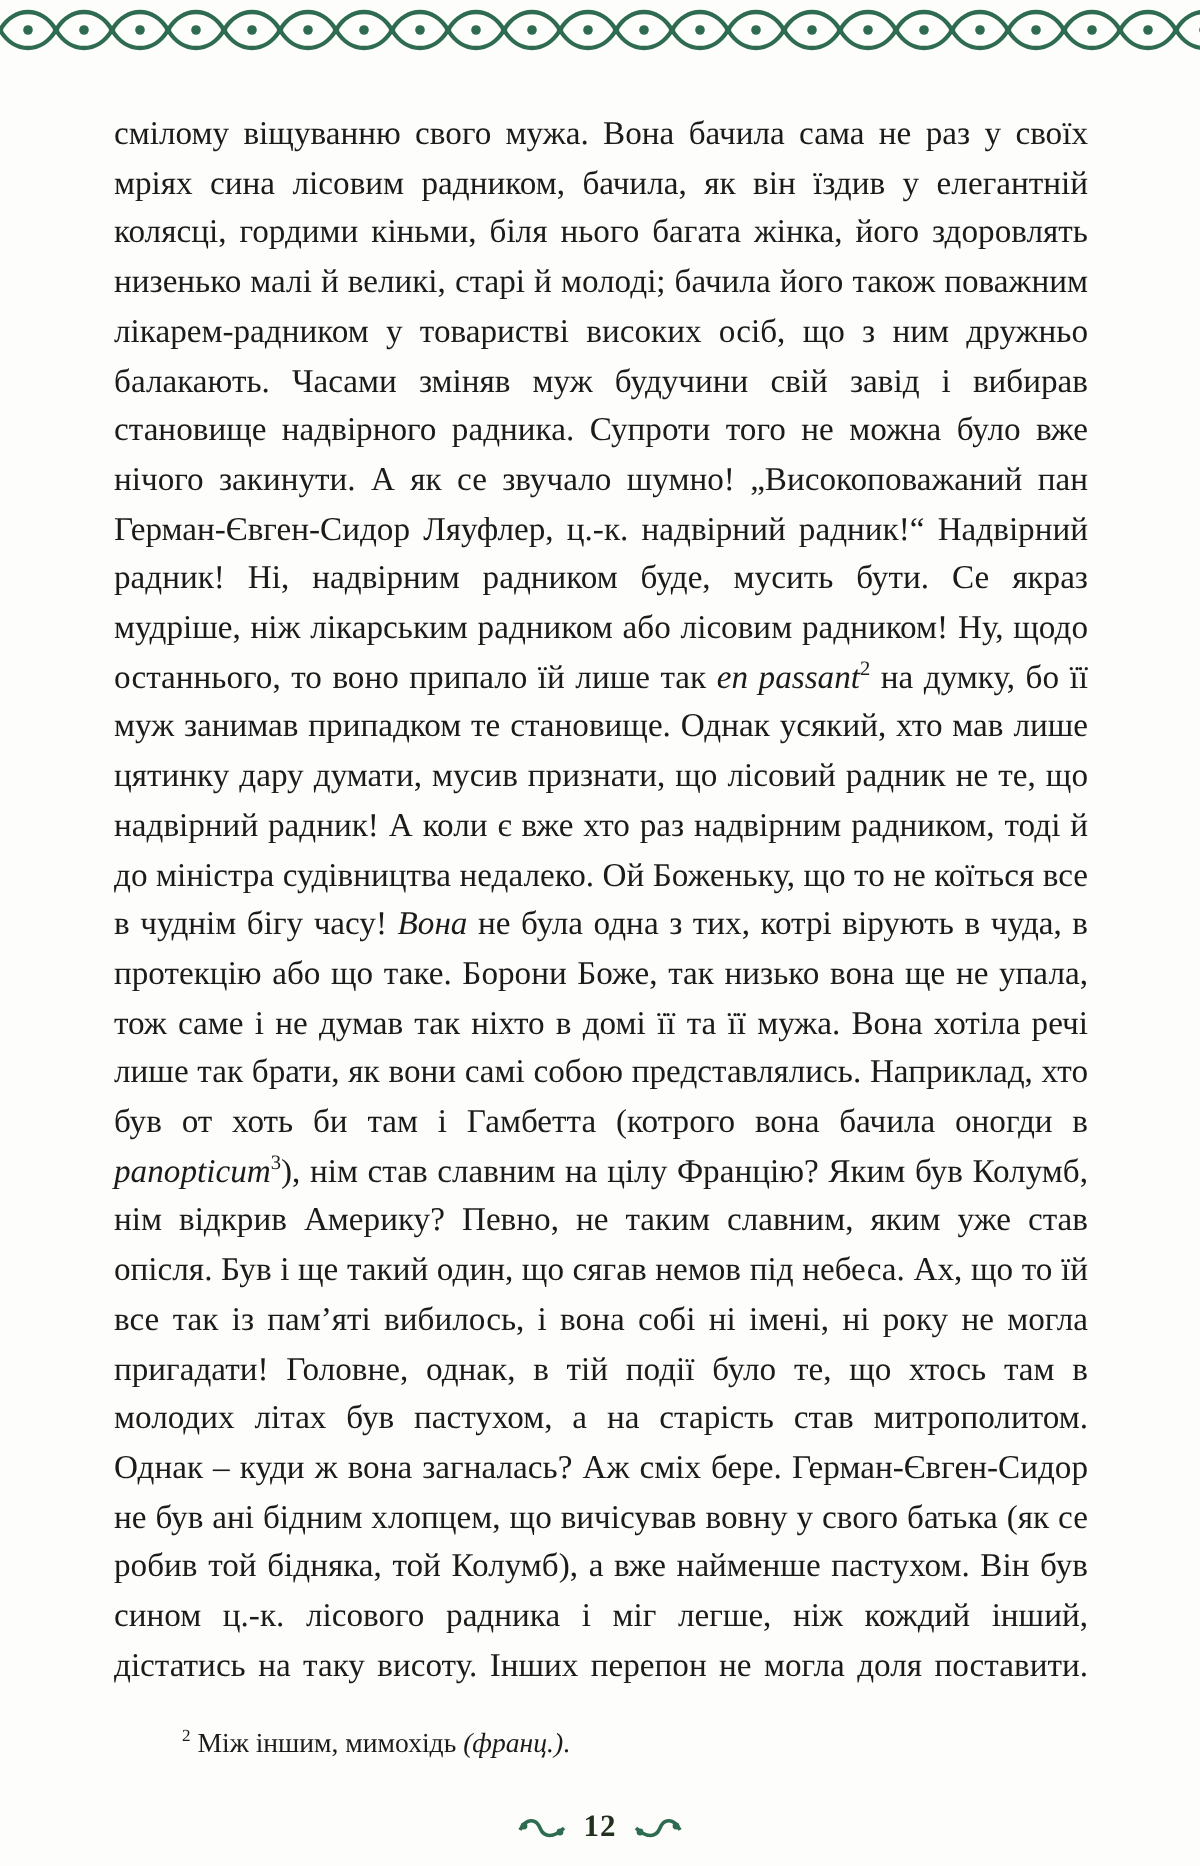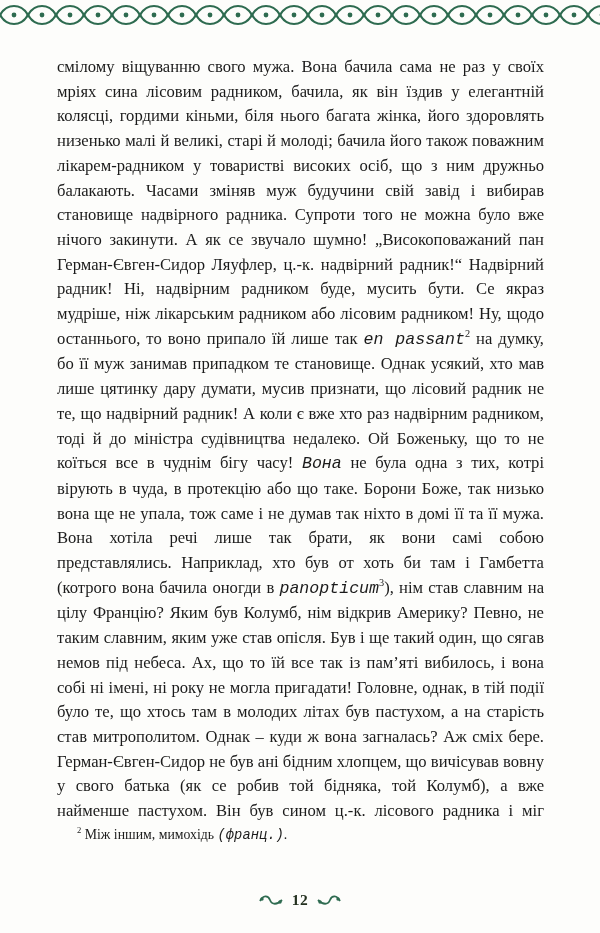--- a/index.html
+++ b/index.html
@@ -24,41 +24,40 @@
     flex: 1 1 auto;
     overflow: hidden;
     padding: 25px 56px 0 57px;
   }
   .body-text {
     margin: 0;
     font-size: 16.6px;
     line-height: 24.7px;
     text-align: justify;
   }
-  .body-text i, .footnote i { font-style: italic; font-family: Liberation Mono, monospace; }
+  .body-text i, .footnote i { font-style: italic; }
   sup {
     font-size: 0.62em;
     vertical-align: super;
     line-height: 0;
   }
   .footnotes {
     flex: none;
     padding: 2px 56px 4px 57px;
     font-size: 13.8px;
     line-height: 20.5px;
   }
-  .footnote { margin: 2px; text-indent: 18px; }
+  .footnote { margin: 16px; text-indent: 18px; }
   .page-footer {
     flex: none;
     display: flex;
     align-items: center;
     justify-content: center;
     gap: 9px;
-    padding: 3px 0 24px 0;
-    margin-top: 36px;
+    padding: 3px 0 10px 0;
   }
   .page-number {
     font-weight: bold;
     font-size: 15.5px;
     letter-spacing: 0.5px;
     color: #23301f;
   }
   .fleuron { display: inline-flex; align-items: center; }
   .fleuron svg { display: block; }
   .fleuron.mirrored svg { transform: scaleX(-1); }

